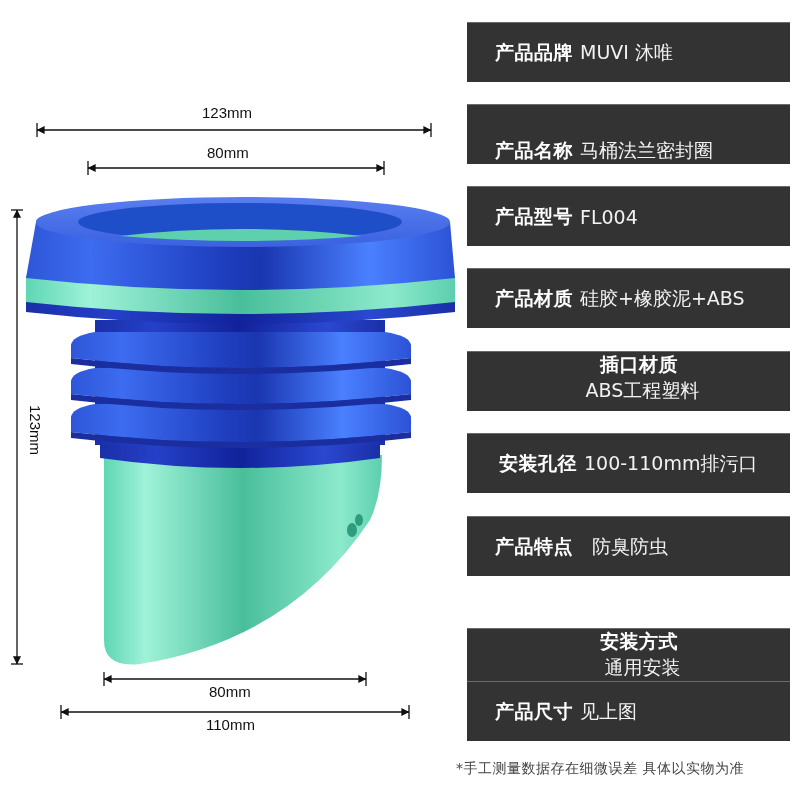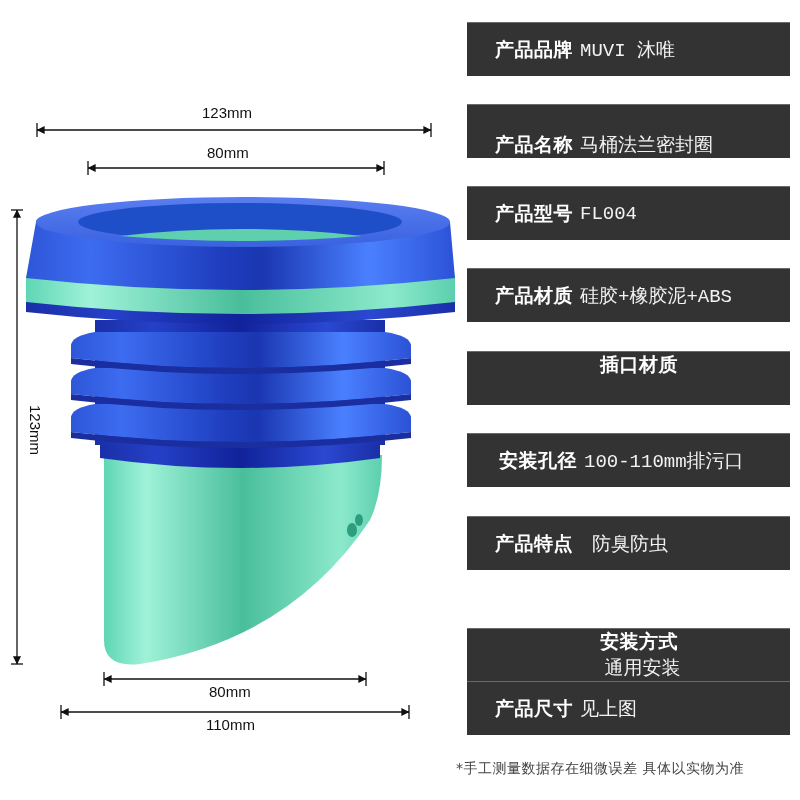--- a/index.html
+++ b/index.html
@@ -1,27 +1,27 @@
 <!DOCTYPE html>
 <html><head>
 <meta charset="utf-8">
 <style>
   html, body { margin:0; padding:0; }
   body {
     width:800px; height:800px; background:#ffffff; position:relative; overflow:hidden;
     font-family: "DejaVu Sans", "Liberation Sans", sans-serif;
   }
   .spec-box {
-    position:absolute; left:467px; width:323px; height:54px;
+    position:absolute; left:467px; width:323px; height:60px;
     background:#333333; border-top:1px solid #6a6a6a; box-sizing:border-box;
     display:flex; align-items:center; padding-left:28px;
     color:#ffffff; font-size:19px; white-space:nowrap;
   }
   .spec-label { font-weight:bold; margin-right:7px; letter-spacing:0.5px; }
-  .spec-value { font-weight:normal; color:#f2f2f2;font-family:Liberation Mono, monospace; }
+  .spec-value { font-weight:normal; color:#f2f2f2; }
   .footnote {
     position:absolute; left:456px; top:760px; width:340px;
     font-size:14px; color:#444; white-space:nowrap; letter-spacing:0.5px;
   }
   .dim-text {
     position:absolute; font-size:15px; color:#111; font-family:"Liberation Sans","DejaVu Sans",sans-serif;
   }
   .dim-v-text {
     position:absolute; font-size:15px; color:#111; transform:rotate(90deg); transform-origin:left top;
     font-family:"Liberation Sans","DejaVu Sans",sans-serif;
@@ -139,20 +139,21 @@
 <div class="spec-box" style="top:186px;">
   <span class="spec-label">产品型号</span>
   <span class="spec-value">FL004</span>
 </div>
 <div class="spec-box" style="top:268px;">
   <span class="spec-label">产品材质</span>
   <span class="spec-value">硅胶+橡胶泥+ABS</span>
 </div>
 <div class="spec-box" style="top:351px;flex-direction:column;">
   <span class="spec-label">插口材质</span>
+  <span class="spec-value">ABS工程塑料</span>
 </div>
 <div class="spec-box" style="top:433px;padding-left:32px;">
   <span class="spec-label">安装孔径</span>
   <span class="spec-value">100-110mm排污口</span>
 </div>
 <div class="spec-box" style="top:516px;gap:12px;">
   <span class="spec-label">产品特点</span>
   <span class="spec-value">防臭防虫</span>
 </div>
 <div class="spec-box" style="top:628px;flex-direction:column;">

